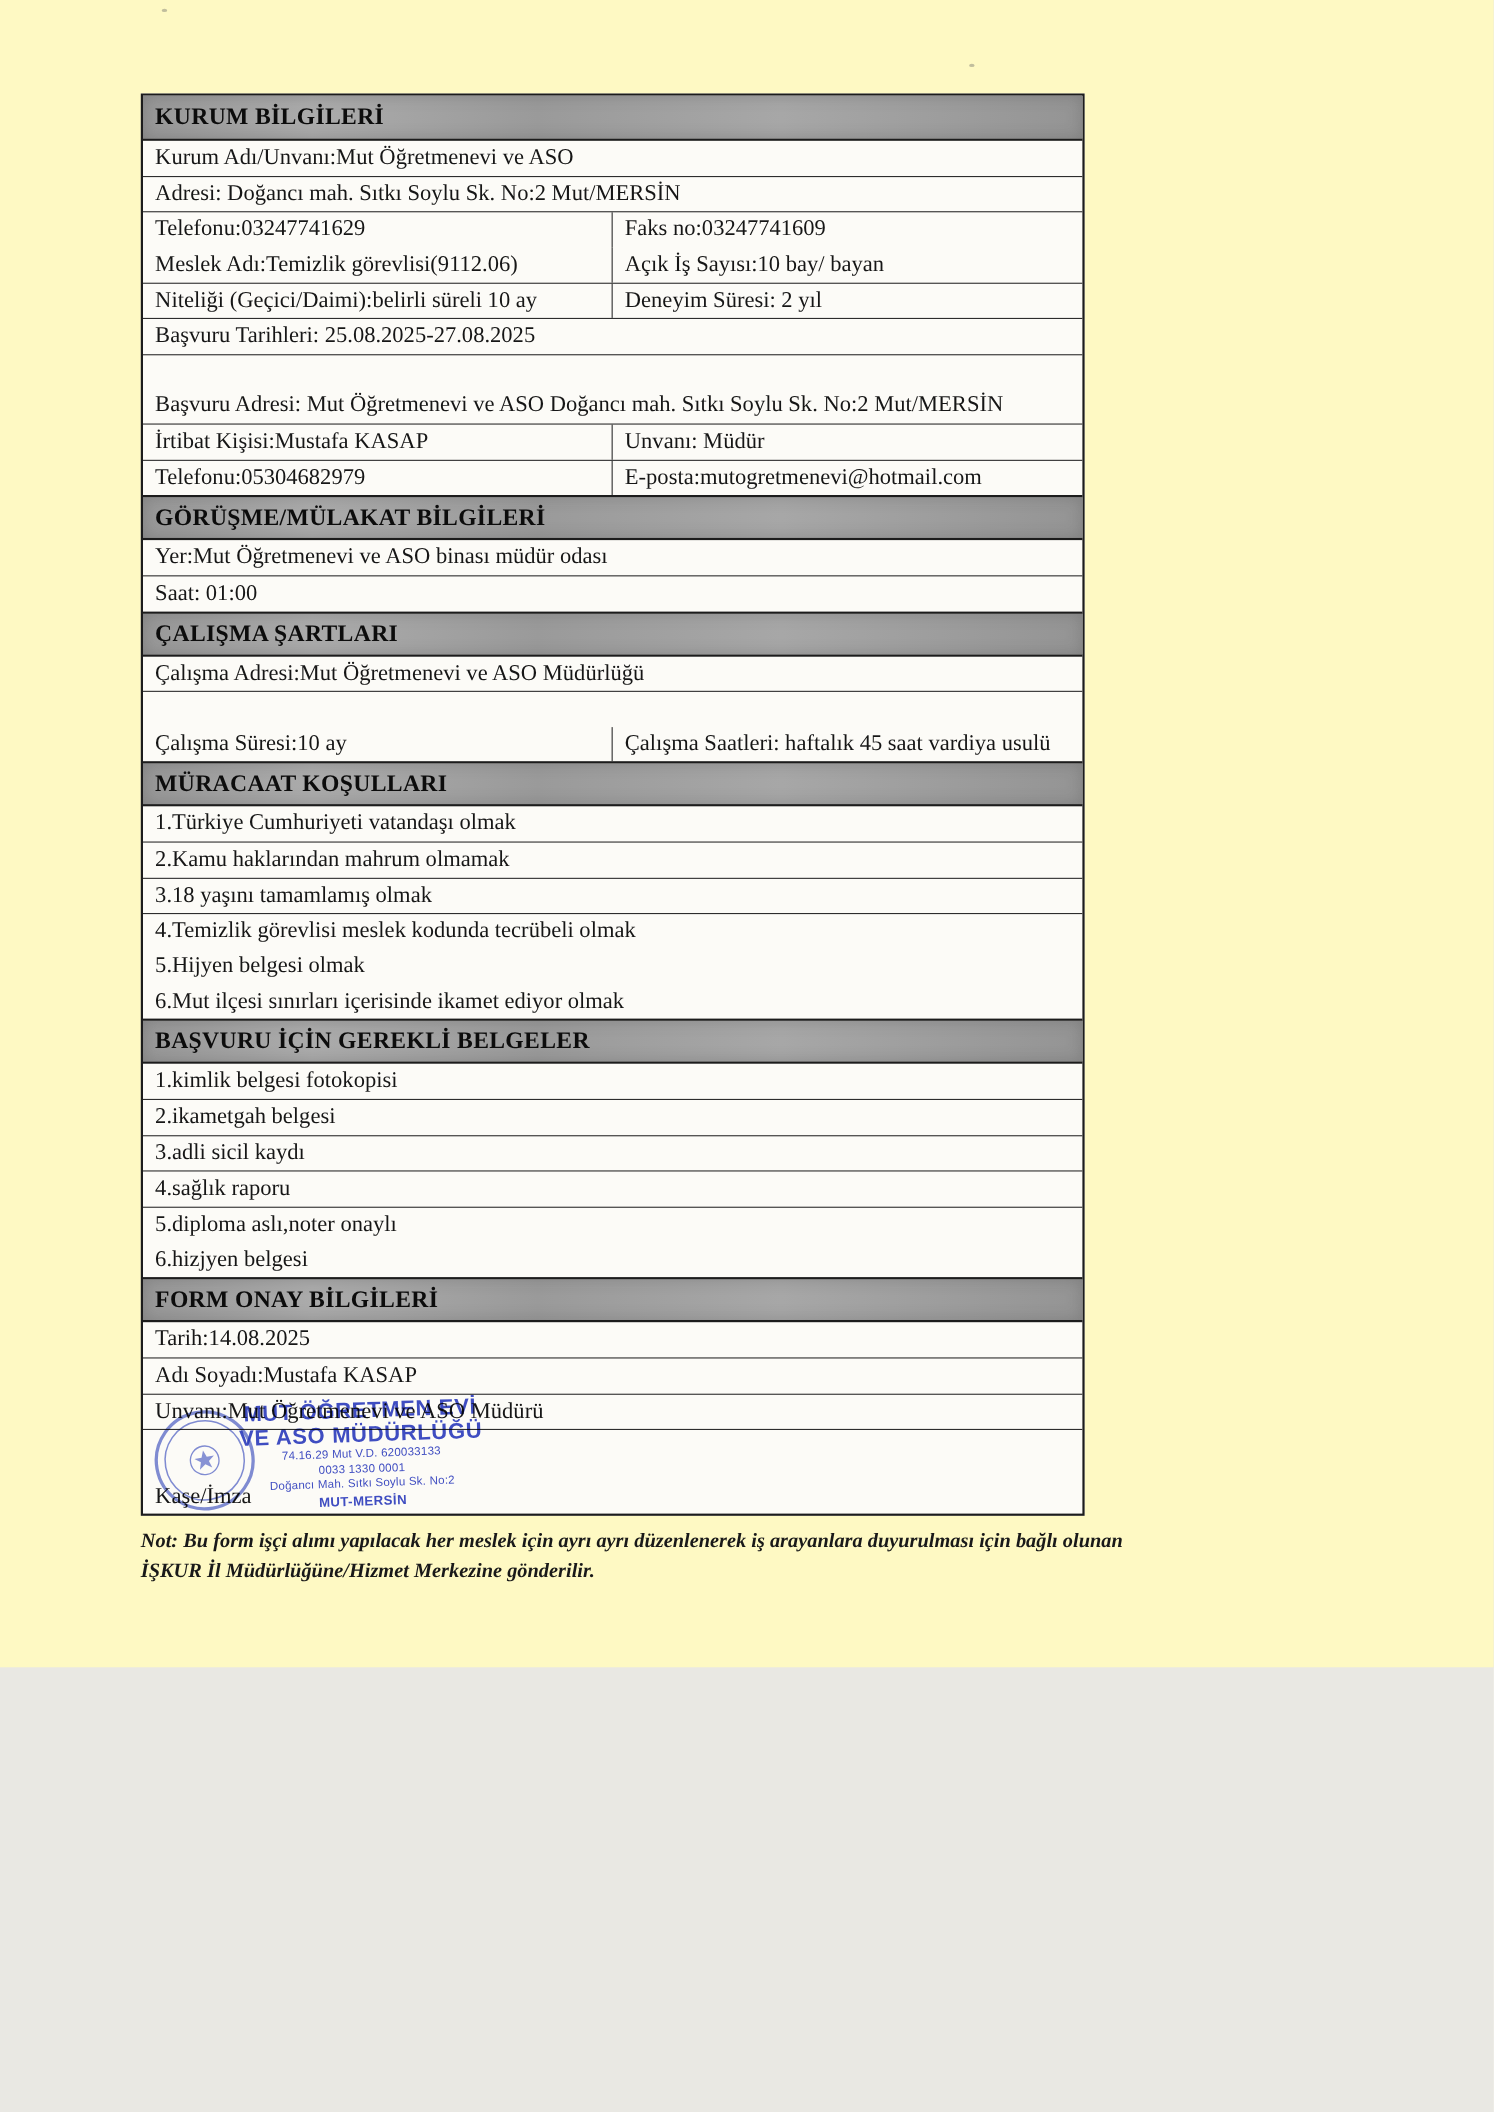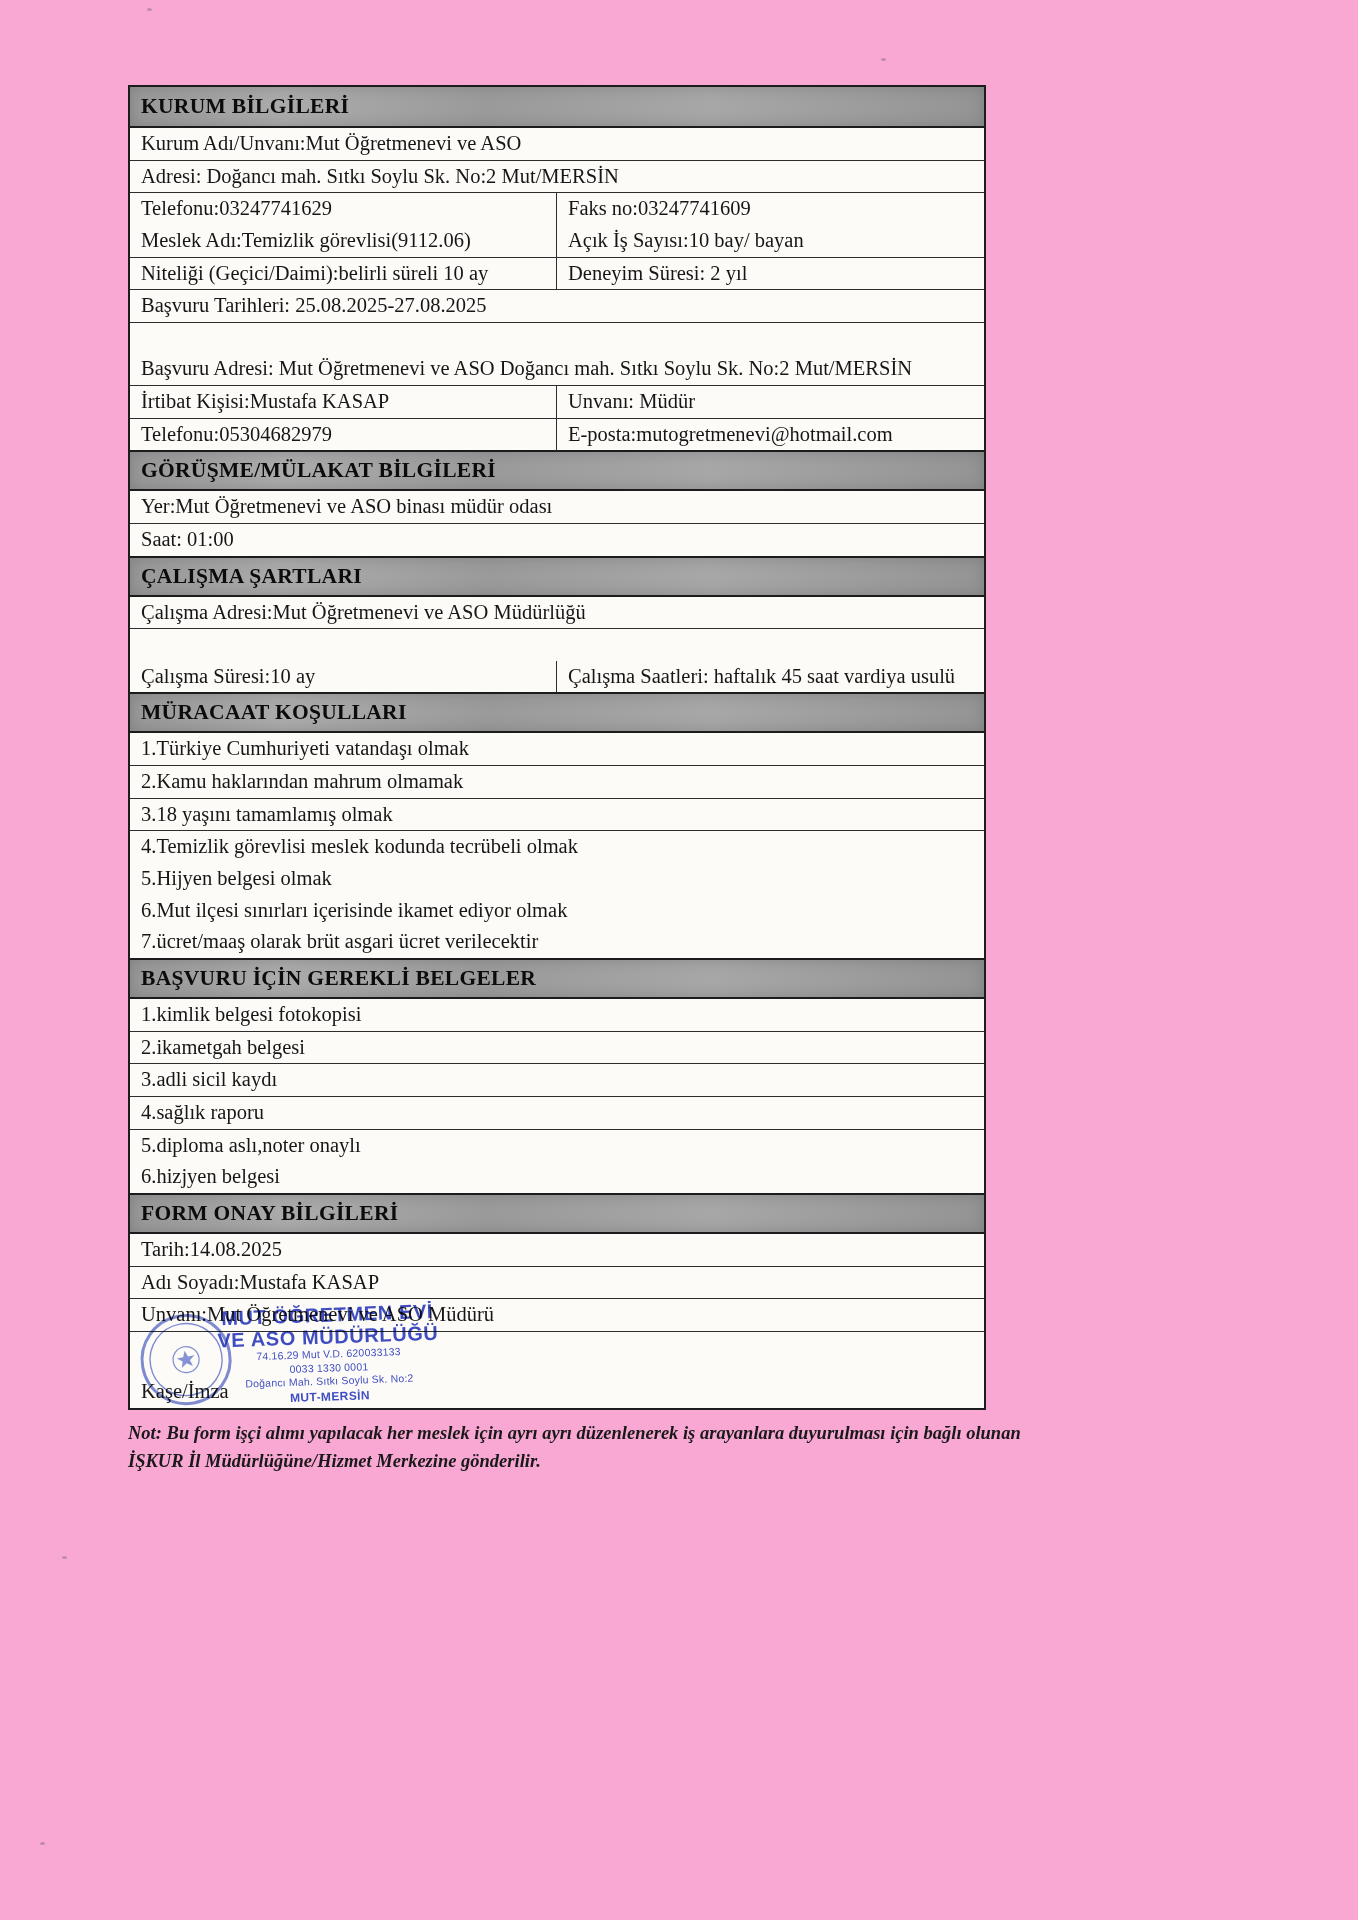--- a/index.html
+++ b/index.html
@@ -1,22 +1,22 @@
 <!DOCTYPE html>
 <html><head>
 <meta charset="utf-8">
 <style>
   * { box-sizing: border-box; margin: 0; padding: 0; }
   html, body { background: #e9e8e3; }
   body { width: 1358px; }
   .page {
     position: relative;
     width: 1358px;
-    height: 1920px;
-    background: #f9a8d4;
+    height: 1516px;
+    background: #fef9c3;
     font-family: "Liberation Serif", serif;
     color: #161616;
     overflow: hidden;
   }
   .doc {
     position: relative;
     margin: 85px 0 0 128px;
     width: 858px;
     border: 2.5px solid #1c1c1c;
     background: #fcfbf7;
@@ -180,23 +180,20 @@
         <div class="cell full">3.18 yaşını tamamlamış olmak</div>
       </div>
       <div class="row nb">
         <div class="cell full">4.Temizlik görevlisi meslek kodunda tecrübeli olmak</div>
       </div>
       <div class="row nb">
         <div class="cell full">5.Hijyen belgesi olmak</div>
       </div>
       <div class="row nb">
         <div class="cell full">6.Mut ilçesi sınırları içerisinde  ikamet ediyor olmak</div>
-      </div>
-      <div class="row nb">
-        <div class="cell full">7.ücret/maaş olarak brüt asgari ücret verilecektir</div>
       </div>
     </section>
 
     <section>
       <header class="sec-header">
         <span class="sec-title">BAŞVURU İÇİN GEREKLİ BELGELER</span>
       </header>
       <div class="row">
         <div class="cell full">1.kimlik belgesi fotokopisi</div>
       </div>

